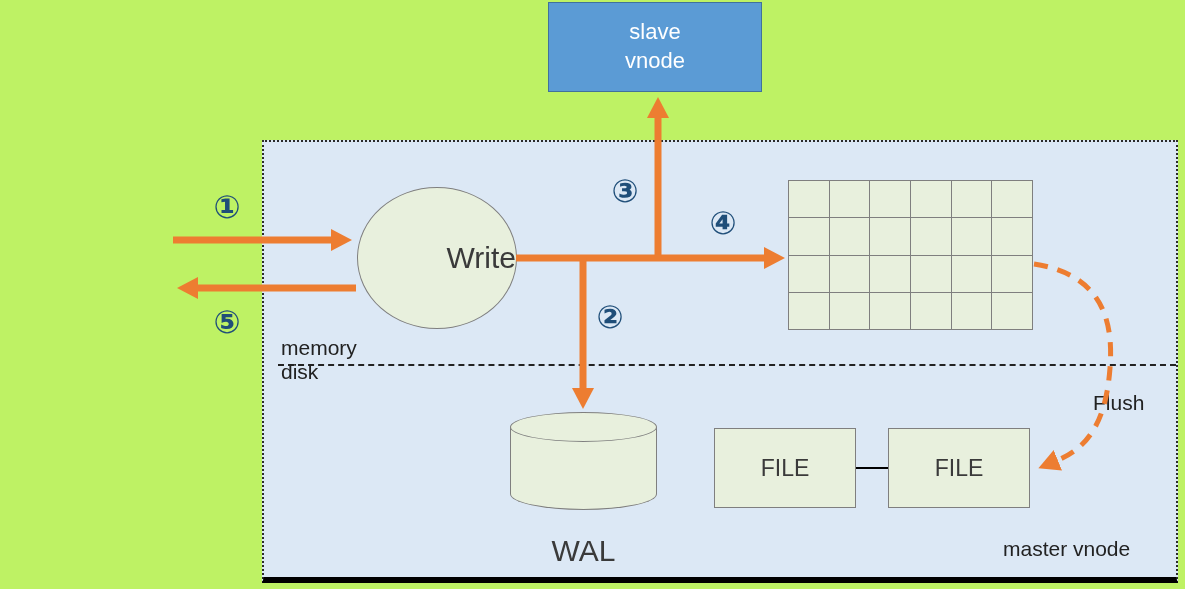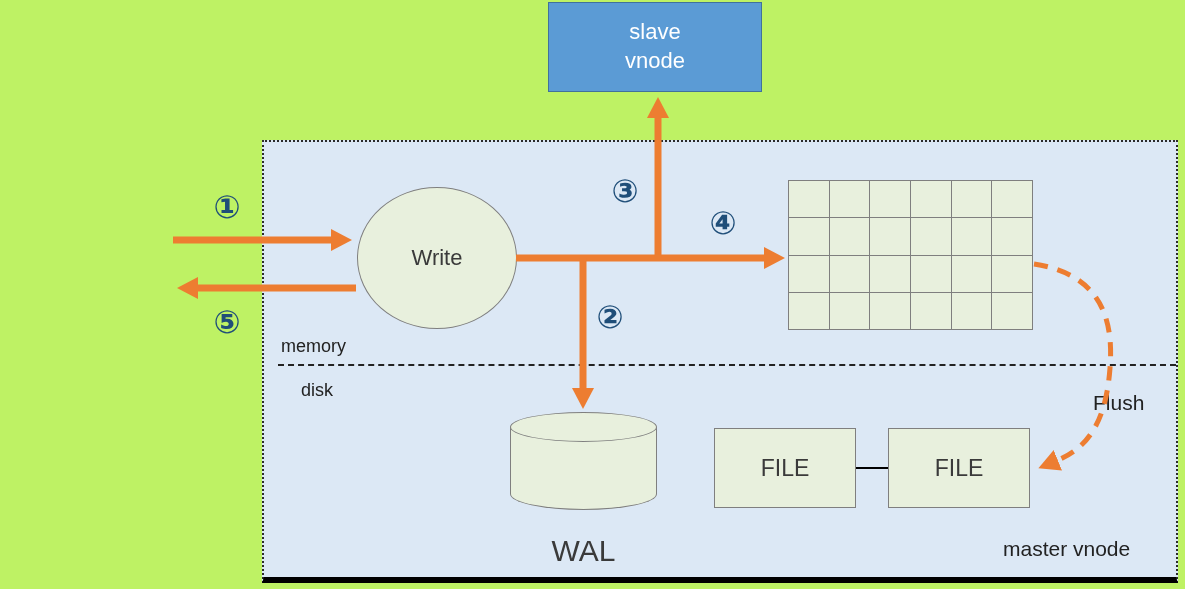--- a/index.html
+++ b/index.html
@@ -10,28 +10,28 @@
     border:2px dotted #2b2b2b;border-bottom:6px solid #000;}
 
   .blue-node{position:absolute;box-sizing:border-box;background:#5b9bd5;border:1px solid #41719c;
     color:#ffffff;display:flex;flex-direction:column;align-items:center;justify-content:center;
     font-size:22px;line-height:1.3;text-align:center;}
   #slave-vnode{left:548px;top:2px;width:214px;height:90px;}
   #app-taosc{left:0px;top:221px;width:170px;height:95px;}
 
   .green{background:#e8f0dd;border:1.5px solid #7f7f7f;box-sizing:border-box;}
   #write-ellipse{position:absolute;left:357px;top:187px;width:160px;height:142px;border-radius:50%;
-    display:flex;align-items:center;justify-content:center;font-size:22px;color:#3a3a3a;}
+    display:flex;align-items:center;justify-content:flex-end;font-size:30px;color:#3a3a3a;}
 
   #mem-table{position:absolute;left:788px;top:180px;width:245px;height:150px;display:grid;
     background:#e8f0dd;border-top:1px solid #7f7f7f;border-left:1px solid #7f7f7f;box-sizing:border-box;}
   #mem-table .cell{border-right:1px solid #7f7f7f;border-bottom:1px solid #7f7f7f;}
 
   .divider{position:absolute;left:278px;top:364px;width:898px;height:0;border-top:2px dashed #222;}
-  .side-label{position:absolute;left:281px;font-size:18px;color:#222;}
+  .side-label{position:absolute;left:281px;font-size:21px;color:#222;}
 
   .cyl{position:absolute;left:510px;top:412px;width:147px;height:98px;}
   .cyl-top{position:absolute;left:0;top:0;width:100%;height:30px;border-radius:50%;z-index:2;}
   .cyl-body{position:absolute;left:0;top:15px;width:100%;height:83px;border-top:none;
     border-radius:0 0 50% 50% / 0 0 16px 16px;z-index:1;}
 
   .plain-label{position:absolute;font-size:21px;color:#222;}
   #wal-label{left:510px;top:534px;width:147px;text-align:center;font-size:30px;color:#3a3a3a;}
 
   .file-box{position:absolute;top:428px;width:142px;height:80px;display:flex;align-items:center;
@@ -83,21 +83,21 @@
       <div class="cell"></div>
       <div class="cell"></div>
       <div class="cell"></div>
       <div class="cell"></div>
       <div class="cell"></div>
       <div class="cell"></div>
     </div>
 
   <div class="divider"></div>
   <div class="side-label" style="top:336px;">memory</div>
-  <div class="side-label" style="top:380px;margin-left:20px;">disk</div>
+  <div class="side-label" style="top:360px;">disk</div>
 
   <div class="cyl">
     <div class="cyl-body green"></div>
     <div class="cyl-top green"></div>
   </div>
   <div id="wal-label" class="plain-label">WAL</div>
 
   <div id="file-left" class="file-box green">
     <span>FILE</span>
   </div>

